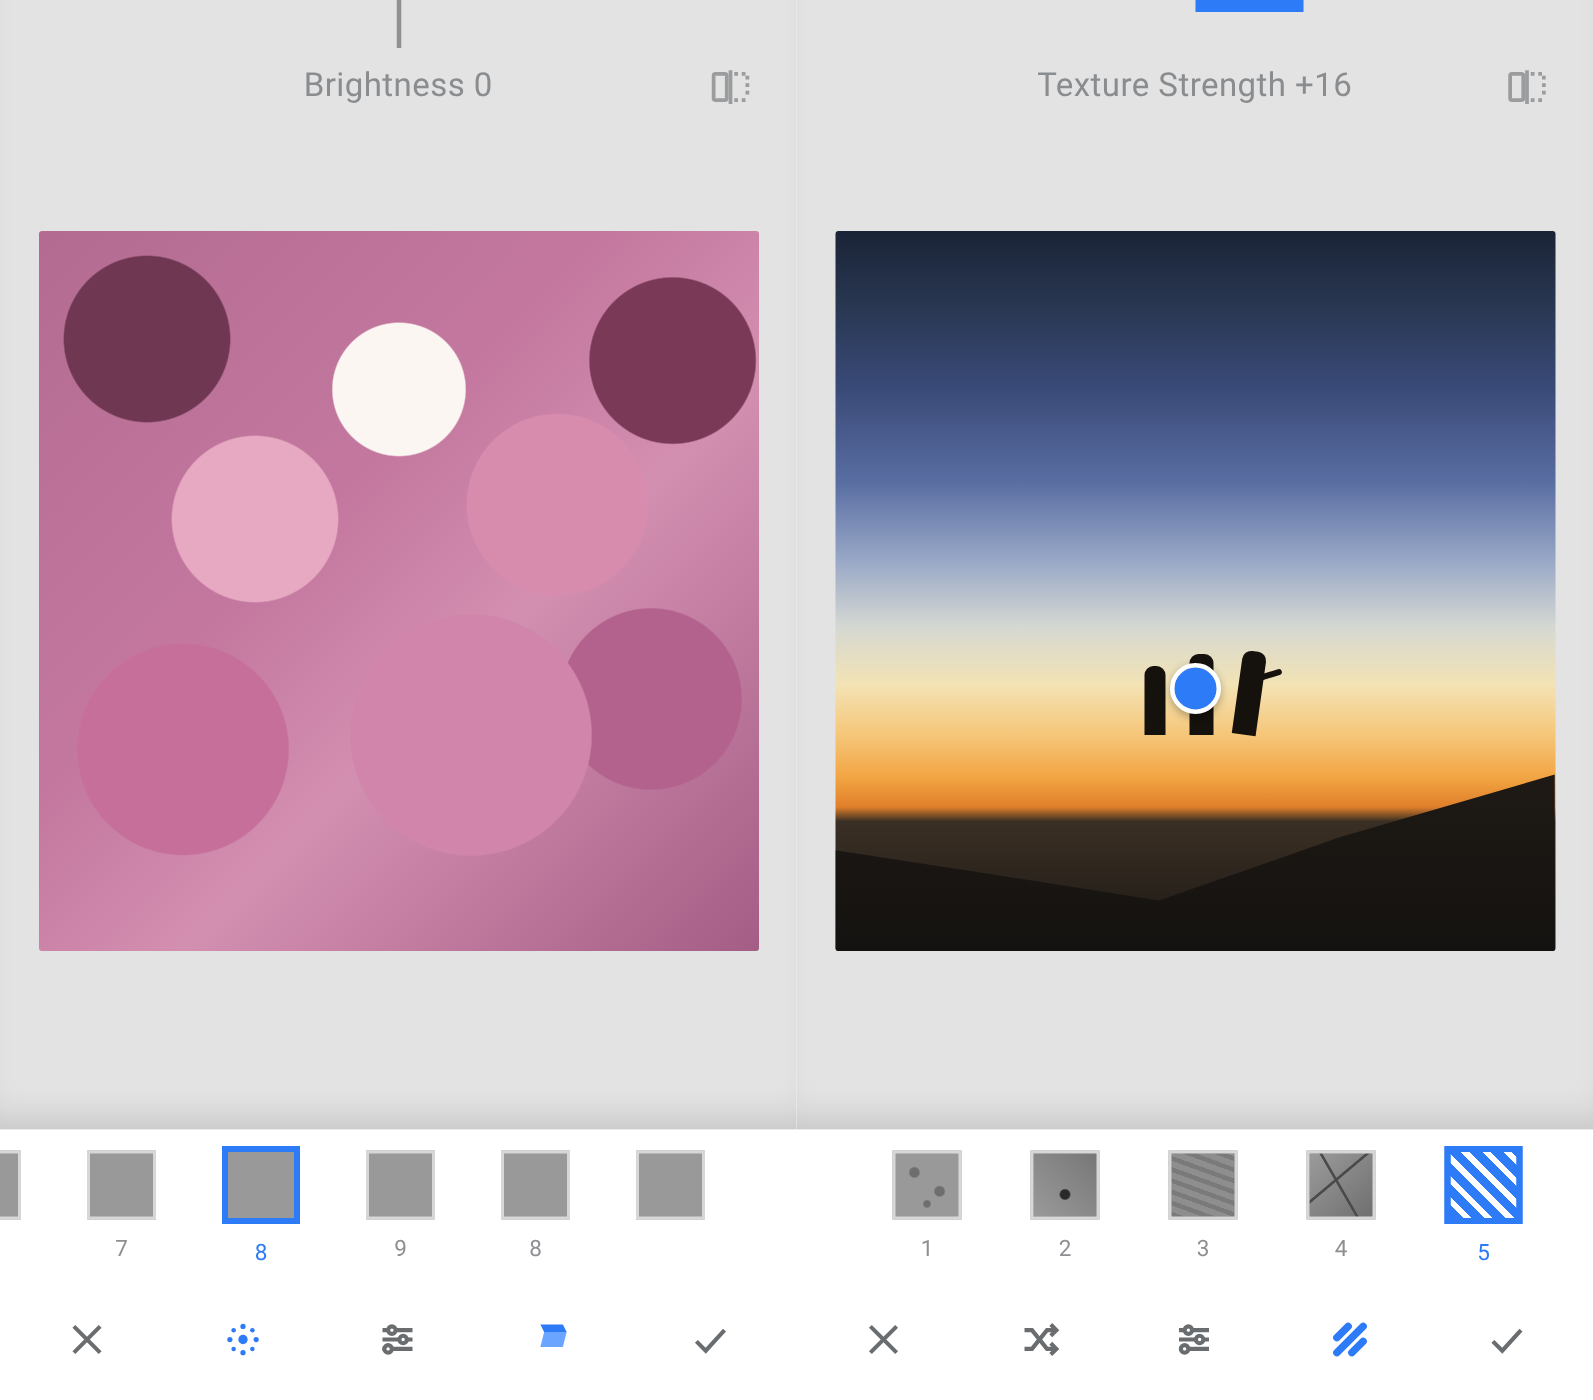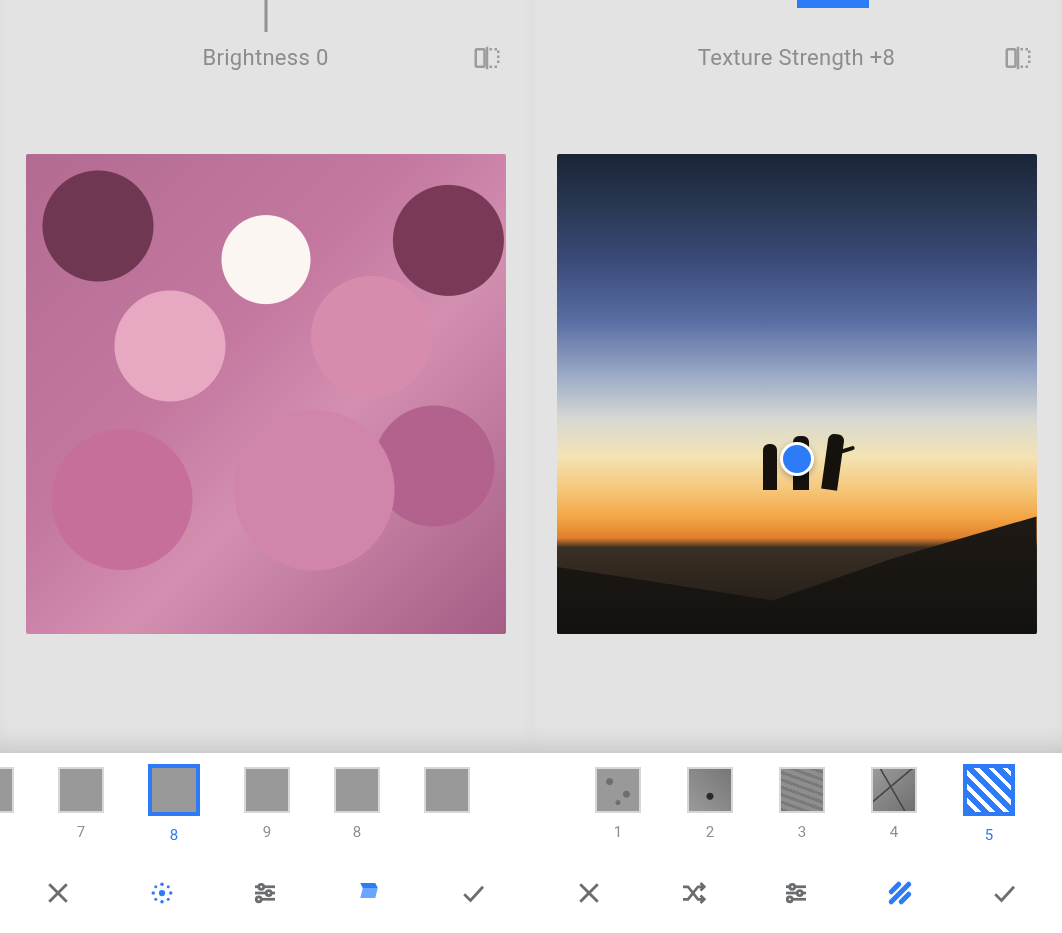--- a/index.html
+++ b/index.html
@@ -174,21 +174,21 @@
             <polyline points="5,13 10,18 20,7"></polyline>
           </svg>
       </div>
     </div>
   </div>
 
   <div class="pane">
     <div class="upper">
       <div class="progress-bar-right" style="width:72px"></div>
       <div class="header">
-        <span class="header-label">Texture Strength +8</span>
+        <span class="header-label">Texture Strength +16</span>
         <div class="compare">
           <svg viewBox="0 0 24 24">
               <g stroke="#9a9c9e" stroke-width="2" fill="none">
                 <rect x="3" y="5" width="7" height="14" rx="1"></rect>
                 <line x1="12" y1="3" x2="12" y2="21"></line>
                 <line x1="14" y1="5" x2="20" y2="5" stroke-dasharray="2 2"></line>
                 <line x1="14" y1="19" x2="20" y2="19" stroke-dasharray="2 2"></line>
                 <line x1="21" y1="6" x2="21" y2="18" stroke-dasharray="2 2"></line>
               </g>
             </svg>

